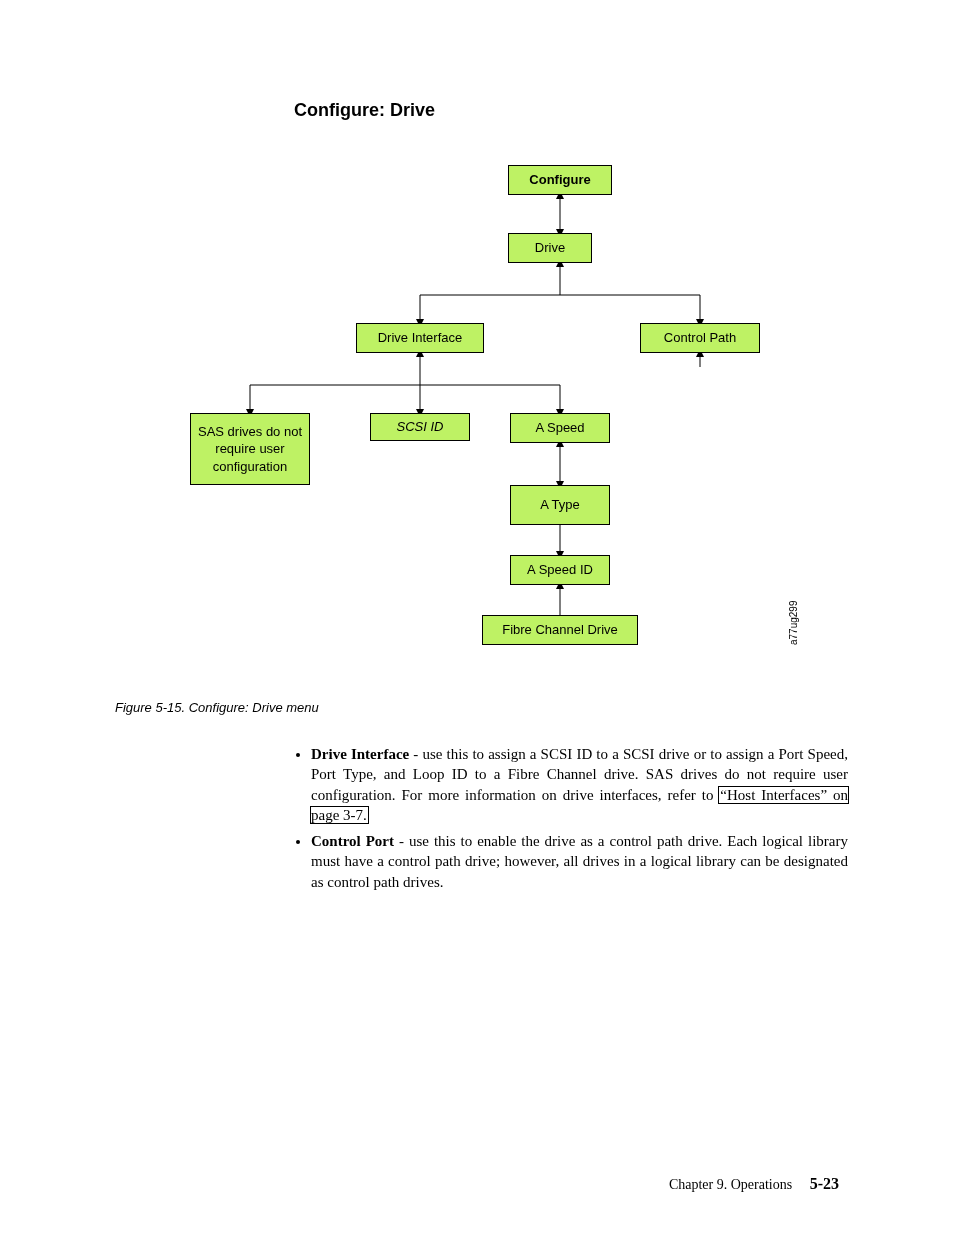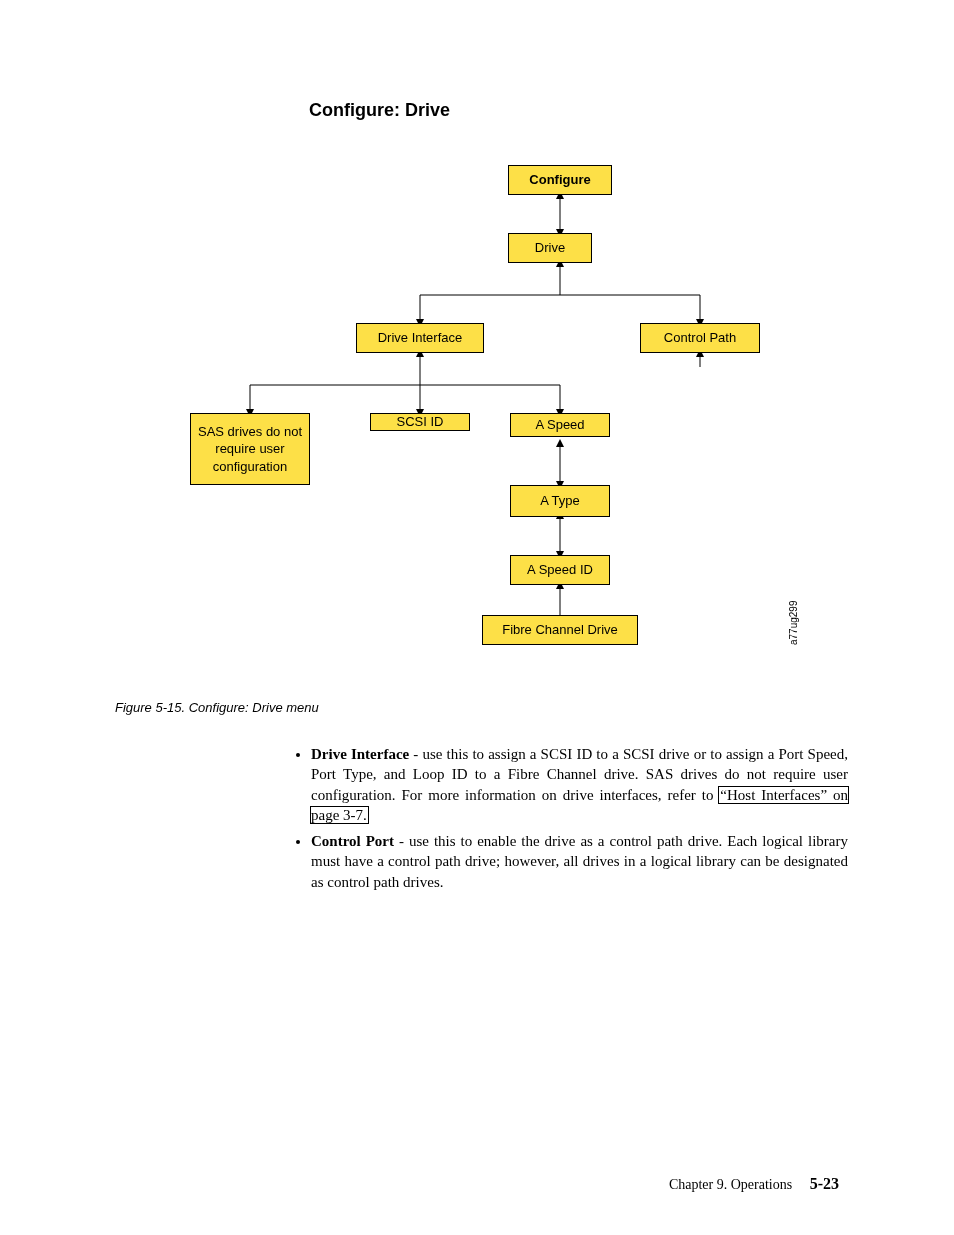--- a/index.html
+++ b/index.html
@@ -7,38 +7,38 @@
     padding: 0;
     font-family: "Times New Roman", Times, serif;
     background: #fff;
     width: 954px;
     height: 1235px;
     position: relative;
     color: #000;
   }
   .heading {
     position: absolute;
-    left: 309px;
+    left: 294px;
     top: 100px;
     font-family: Arial, Helvetica, sans-serif;
     font-weight: bold;
     font-size: 18px;
   }
   
   .diagram {
     position: absolute;
     left: 120px;
     top: 155px;
     width: 690px;
     height: 520px;
   }
   .box {
     position: absolute;
     border: 1px solid #000;
-    background: #fde047;
+    background: #bef264;
     font-family: Arial, Helvetica, sans-serif;
     font-size: 13px;
     text-align: center;
     display: flex;
     align-items: center;
     justify-content: center;
     padding: 4px 6px;
     box-sizing: border-box;
     line-height: 1.35;
   }
@@ -144,23 +144,23 @@
     <line x1="440" y1="360" x2="440" y2="400" stroke="#000" marker-start="url(#ah2)" marker-end="url(#ah)"></line>
 
     <line x1="440" y1="430" x2="440" y2="460" stroke="#000" marker-start="url(#ah2)"></line>
   </svg>
 
   <div class="box bold" style="left:388px; top:10px; width:104px; height:30px;">Configure</div>
   <div class="box" style="left:388px; top:78px; width:84px; height:30px;">Drive</div>
   <div class="box" style="left:236px; top:168px; width:128px; height:30px;">Drive Interface</div>
   <div class="box" style="left:520px; top:168px; width:120px; height:30px;">Control Path</div>
   <div class="box" style="left:70px; top:258px; width:120px; height:72px;text-align:center;">SAS drives do not require user configuration</div>
-  <div class="box" style="left:250px; top:258px; width:100px; height:18px;">SCSI ID</div>
-  <div class="box" style="left:390px; top:258px; width:100px; height:24px;">A Speed</div>
-  <div class="box" style="left:390px; top:330px; width:100px; height:32px;">A Type</div>
+  <div class="box" style="left:250px; top:258px; width:100px; height:28px;font-style:italic;">SCSI ID</div>
+  <div class="box" style="left:390px; top:258px; width:100px; height:30px;">A Speed</div>
+  <div class="box" style="left:390px; top:330px; width:100px; height:40px;">A Type</div>
   <div class="box" style="left:390px; top:400px; width:100px; height:30px;">A Speed ID</div>
   <div class="box" style="left:362px; top:460px; width:156px; height:30px;">Fibre Channel Drive</div>
 
   <div class="vlabel" style="left:668px; top:490px;">a77ug299</div>
 </div>
 
 <div class="caption">Figure 5-15. Configure: Drive menu</div>
 
 <div class="bodytext">
   <ul>

